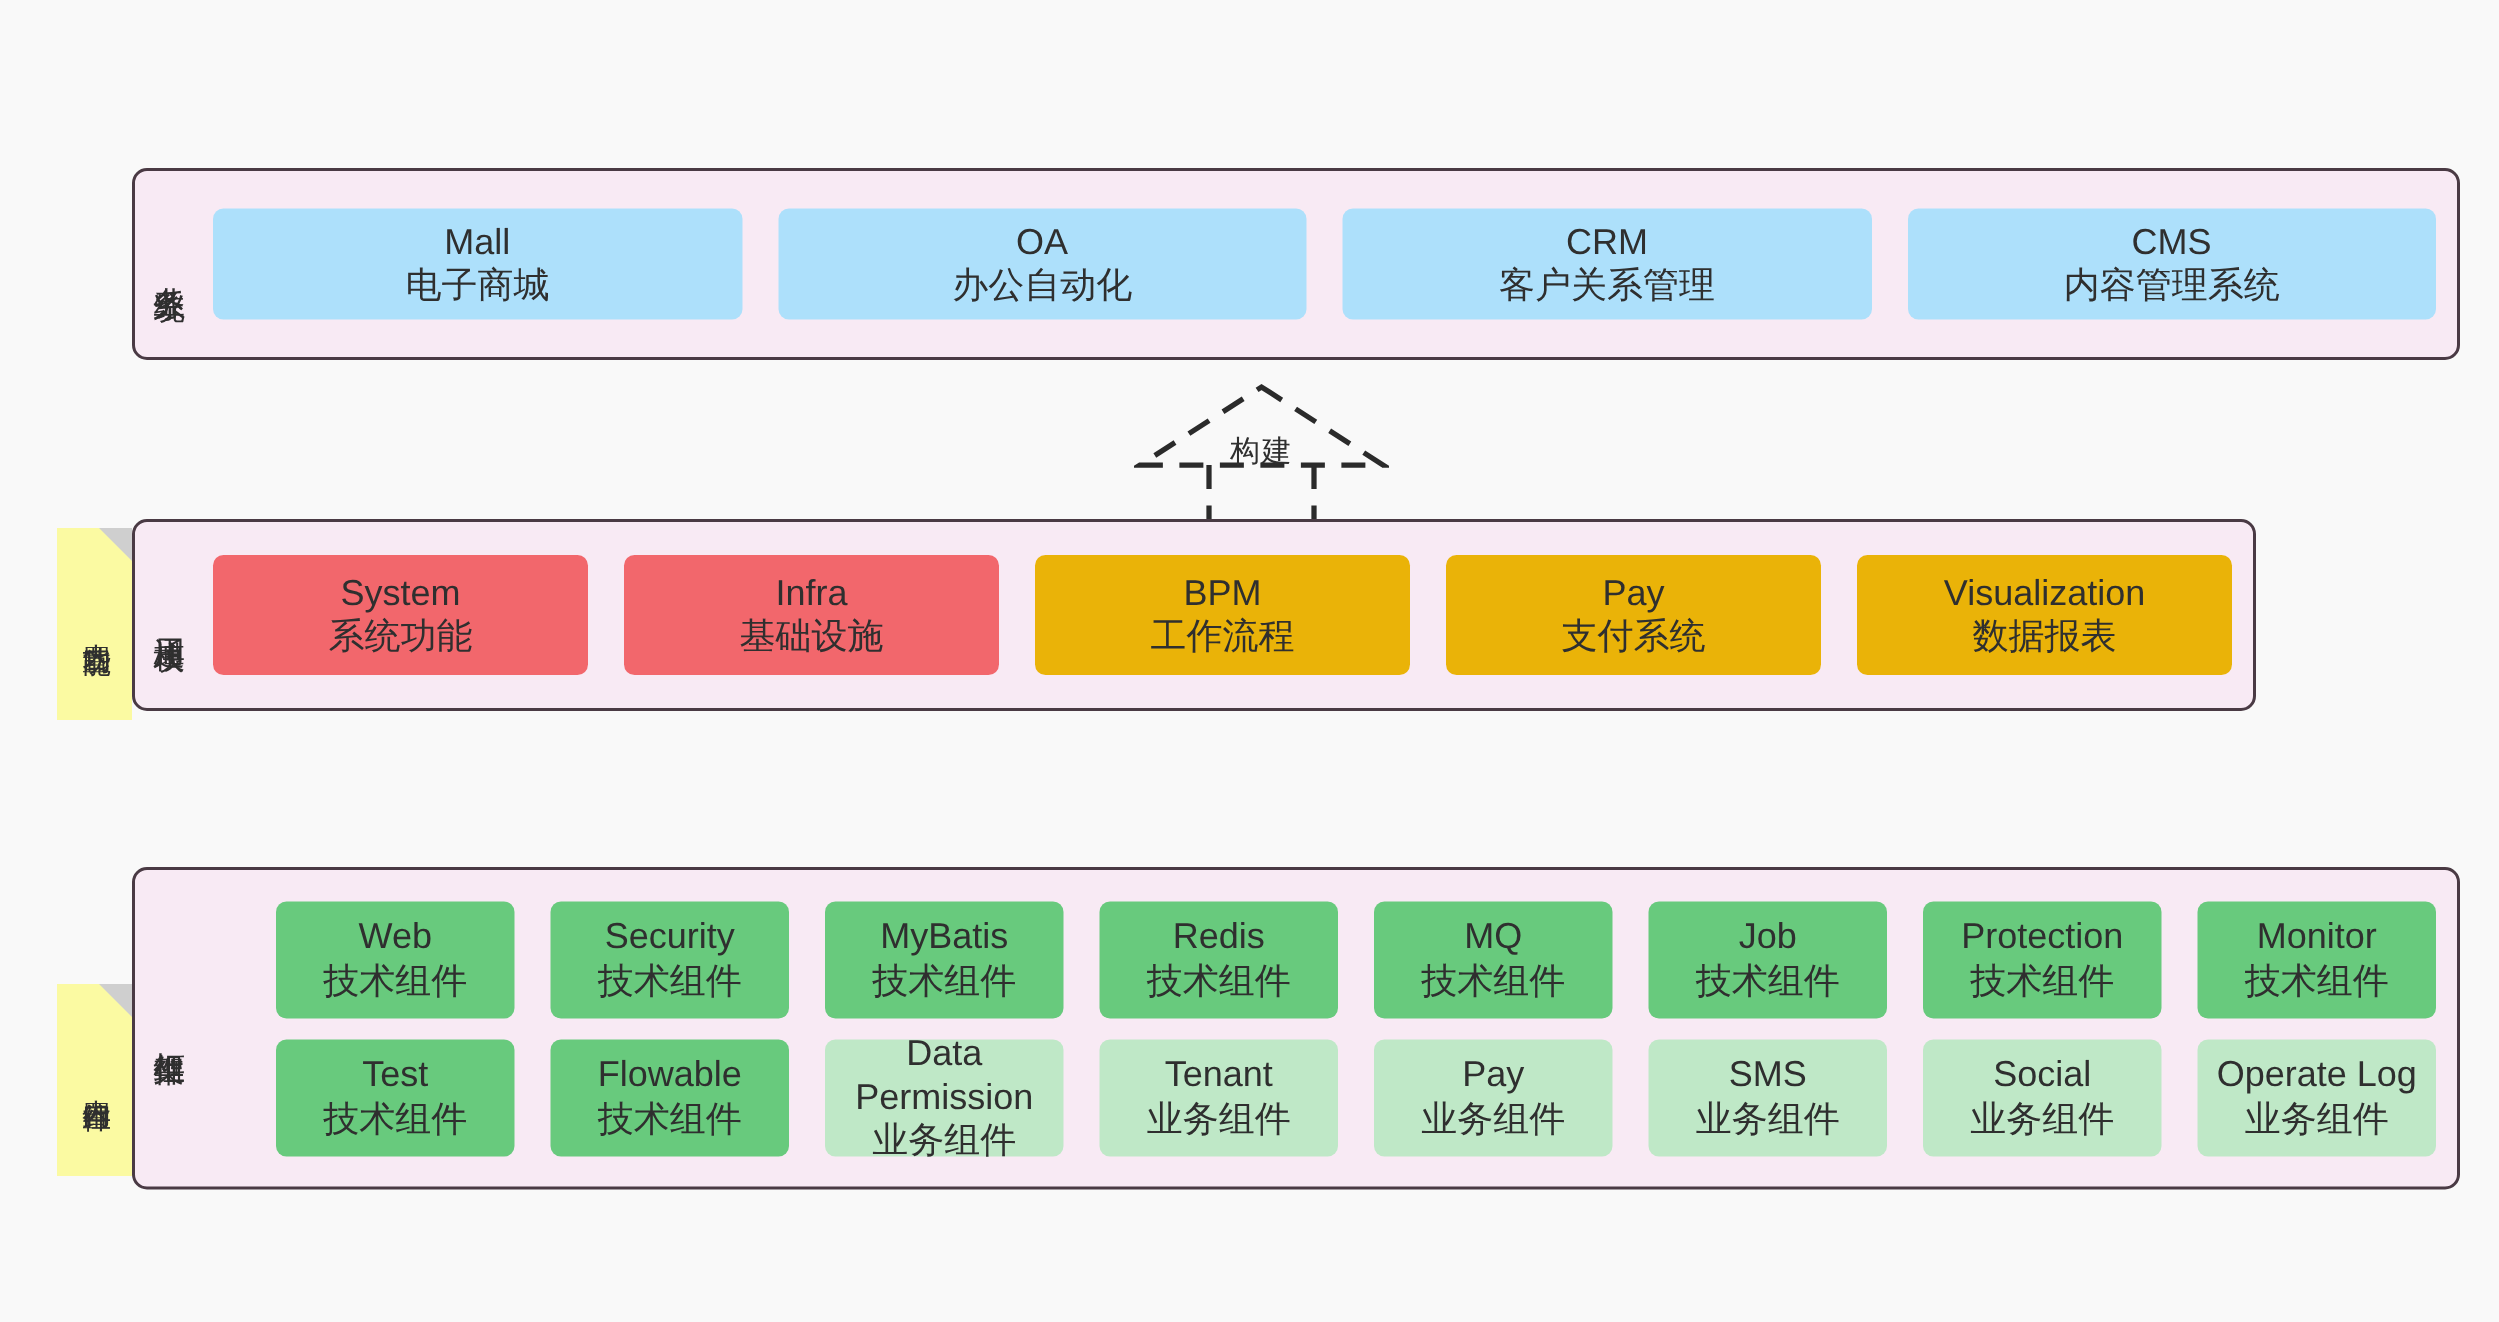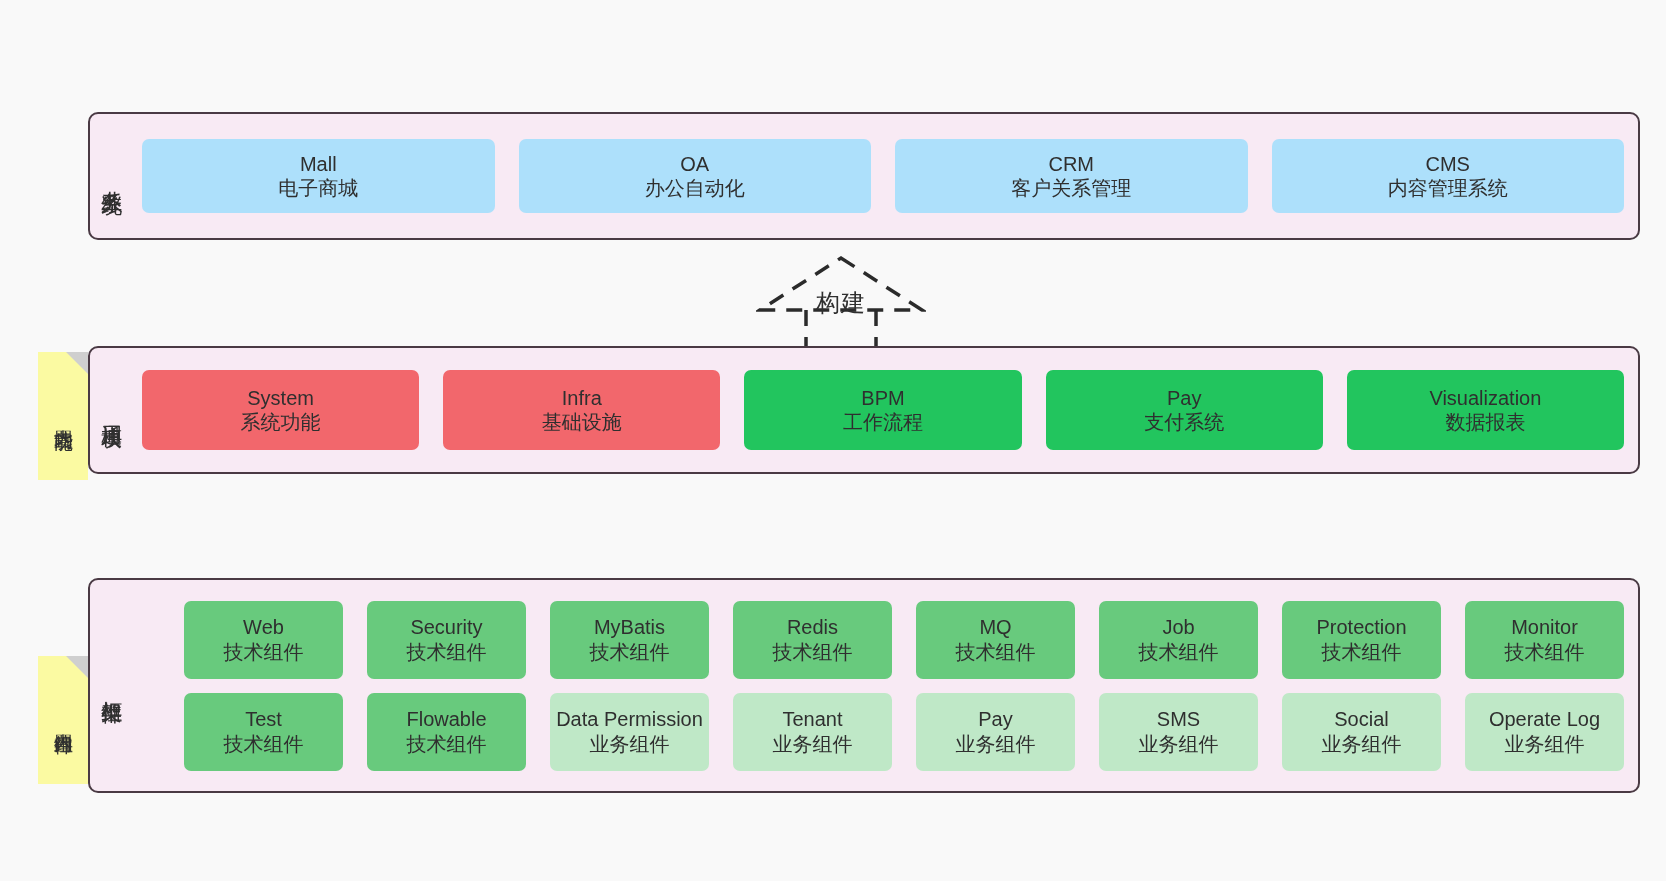--- a/index.html
+++ b/index.html
@@ -66,41 +66,41 @@
   }
 
   .cell {
     flex: 1 1 0;
     border-radius: 7px;
     display: flex;
     flex-direction: column;
     align-items: center;
     justify-content: center;
     text-align: center;
-    font-size: 20px;
+    font-size: 24px;
     line-height: 1.22;
     color: #2f2f2f;
     box-sizing: border-box;
     padding: 4px 6px;
   }
   .cell .en { display: block; }
   .cell .cn { display: block; }
 
   
   .c-blue        { background: #ade0fb; }
   .c-red-strong  { background: #f2676c; }
-  .c-red-light   { background: #22c55e; }
+  .c-red-light   { background: #eab308; }
   .c-green-strong{ background: #68ca7d; }
   .c-green-light { background: #bfe8c7; }
 
   
   #layer-business { left: 88px;  top: 112px; width: 1552px; height: 128px; }
   #layer-business .row { height: 74px; }
 
-  #layer-common   { left: 88px;  top: 346px; width: 1552px; height: 128px; }
+  #layer-common   { left: 88px;  top: 346px; width: 1416px; height: 128px; }
   #layer-common .row { height: 80px; }
 
   #layer-framework{ left: 88px;  top: 578px; width: 1552px; height: 215px; gap: 42px; }
   #layer-framework .row { height: 78px; }
 
   
   .note {
     position: absolute;
     width: 50px;
     background: #fbfaa2;
@@ -132,21 +132,21 @@
     position: absolute;
     width: 170px;
     height: 96px;
   }
   .uml-arrow svg { display: block; width: 170px; height: 96px; }
   .uml-arrow .arrow-label {
     position: absolute;
     left: 0; right: 0;
     top: 33px;
     text-align: center;
-    font-size: 24px;
+    font-size: 20px;
     color: #2f2f2f;
     letter-spacing: 1px;
     pointer-events: none;
   }
   #arrow-build   { left: 756px; top: 254px; }
   #arrow-realize { left: 772px; top: 488px; }
 </style>
 </head>
 <body>
 

